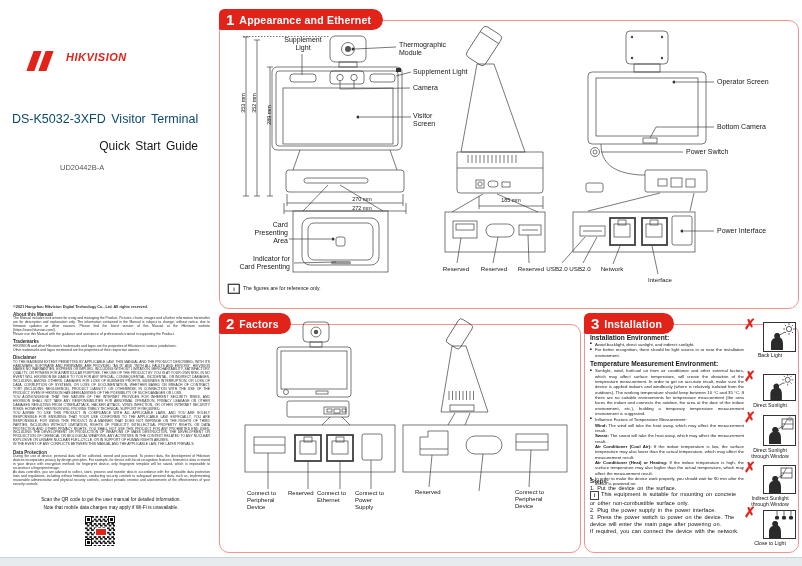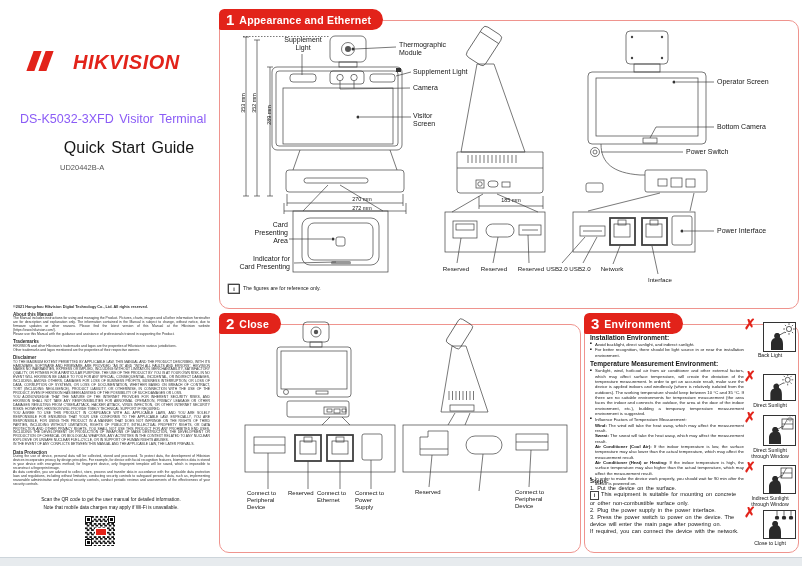--- a/index.html
+++ b/index.html
@@ -9,26 +9,26 @@
   .lbl{position:absolute;font-size:7px;line-height:1.15;color:#161616;white-space:pre-line;z-index:3;}
   .c{text-align:center;} .r{text-align:right;}
   .sm{font-size:6.2px;} .xs{font-size:5.4px;}
   .rot{transform:rotate(-90deg);transform-origin:center;}
   .panel{position:absolute;border:1.2px solid #ef948e;border-radius:10px;z-index:1;background:transparent;}
   .pill{position:absolute;height:21px;background:#e2231a;border-radius:6px 12px 12px 2px;color:#fff;
         display:inline-flex;align-items:center;padding:0 12px 0 7px;z-index:4;white-space:nowrap;}
   .pnum{font-size:15px;font-weight:bold;margin-right:5px;}
   .pttl{font-size:10.5px;font-weight:bold;letter-spacing:.2px;}
   
-  .logo-txt{position:absolute;left:73px;top:51px;font-size:20px;font-weight:bold;font-style:italic;
+  .logo-txt{position:absolute;left:66px;top:51px;font-size:11px;font-weight:bold;font-style:italic;
             color:#e2231a;letter-spacing:.5px;z-index:3;}
   .slash{position:absolute;width:8px;height:20px;background:#e2231a;transform:skewX(-20deg);z-index:3;}
-  .title{position:absolute;left:12px;top:112px;width:192px;font-size:12.5px;color:#8b5cf6;white-space:nowrap;
-         word-spacing:2px;z-index:3;margin-left:8px;}
-  .subtitle{position:absolute;left:60px;top:139px;width:138px;font-size:16px;text-align:center;word-spacing:2px;z-index:3;}
+  .title{position:absolute;left:12px;top:112px;width:192px;font-size:12.5px;color:#0c4a6e;white-space:nowrap;
+         word-spacing:2px;z-index:3;}
+  .subtitle{position:absolute;left:60px;top:139px;width:138px;font-size:12px;text-align:right;word-spacing:2px;z-index:3;}
   .doccode{position:absolute;left:60px;top:163px;width:138px;font-size:7.5px;color:#555;z-index:3;}
   .legal{position:absolute;left:13px;top:305px;width:197px;color:#2d2d2d;z-index:3;}
   .legal .lh{font-size:4.6px;font-weight:bold;margin:2.5px 0 .5px 0;}
   .legal .lp{font-size:3.4px;line-height:1.16;margin:0;white-space:pre-line;text-align:justify;}
   .legal .lc{font-size:3.8px;font-weight:bold;margin:0 0 1px 0;}
   .qrcap{position:absolute;left:13px;width:196px;font-size:4.8px;text-align:center;z-index:3;}
   .qr{position:absolute;left:85px;top:516px;width:30px;height:30px;z-index:3;
       background:repeating-conic-gradient(#151515 0% 25%, #ffffff 0% 50%);background-size:4.4px 4.4px;}
   .qf{position:absolute;width:7px;height:7px;border:1.5px solid #111;background:#fff;box-sizing:border-box;}
   .qf::after{content:"";position:absolute;inset:1px;background:#111;}
@@ -306,25 +306,25 @@
   <div class="panel" style="left:219px;top:20px;width:578px;height:287px"></div>
   <div class="panel" style="left:219px;top:324px;width:360px;height:227px"></div>
   <div class="panel" style="left:584px;top:324px;width:213px;height:227px"></div>
 
   <div class="pill" style="left:219px;top:9px">
     <span class="pnum">1</span>
     <span class="pttl">Appearance and Ethernet</span>
   </div>
   <div class="pill" style="left:219px;top:313px">
     <span class="pnum">2</span>
-    <span class="pttl">Close</span>
+    <span class="pttl">Factors</span>
   </div>
   <div class="pill" style="left:584px;top:313px">
     <span class="pnum">3</span>
-    <span class="pttl">Environment</span>
+    <span class="pttl">Installation</span>
   </div>
 
   <div class="lbl c" style="left:276px;top:36px;width:54px">Supplement
 Light</div>
   <div class="lbl" style="left:399px;top:41px;width:70px">Thermographic
 Module</div>
   <div class="lbl" style="left:413px;top:68px">Supplement Light</div>
   <div class="lbl" style="left:413px;top:84px">Camera</div>
   <div class="lbl" style="left:413px;top:112px">Visitor
 Screen</div>

